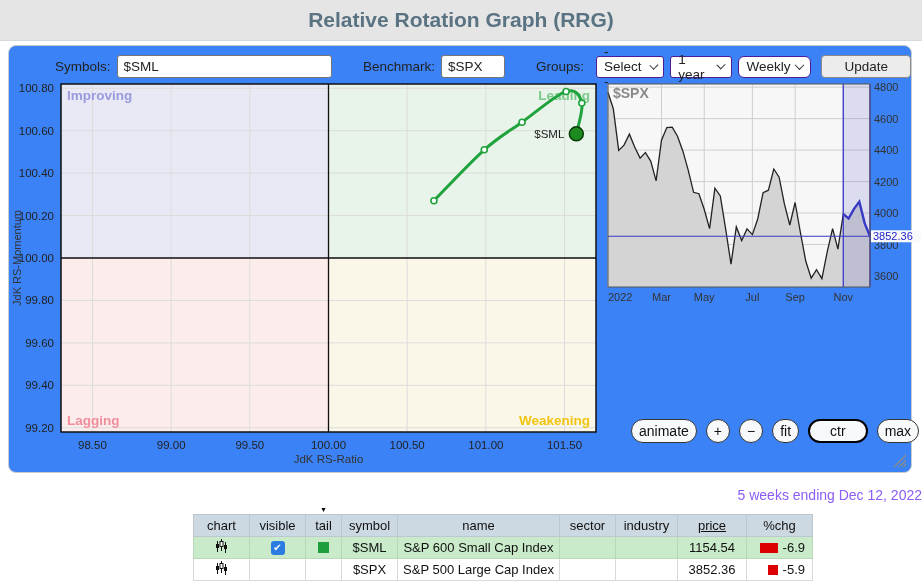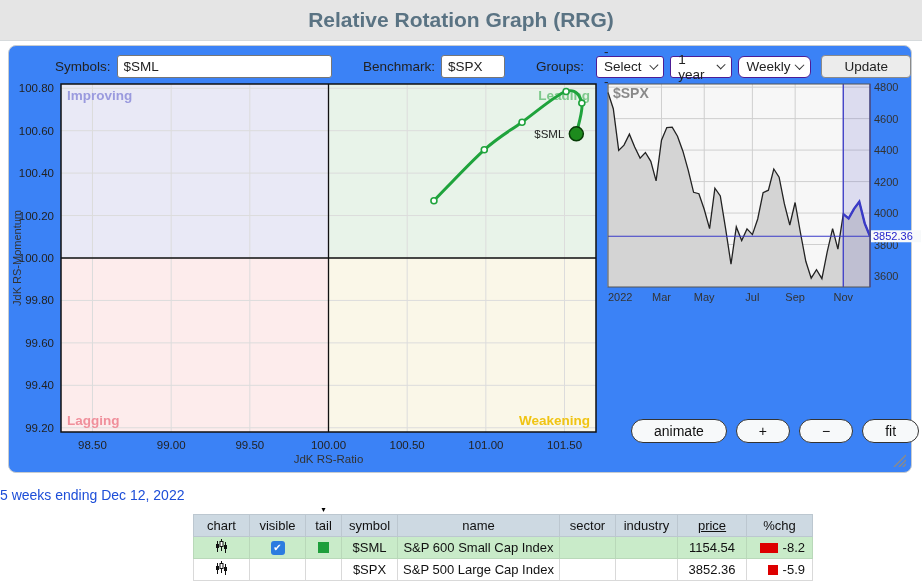--- a/index.html
+++ b/index.html
@@ -30,24 +30,24 @@
   #rrg-svg{position:absolute;left:0;top:33px;}
   #spx-svg{position:absolute;left:592px;top:33px;}
   .tail-row{position:absolute;left:597px;top:340px;display:flex;align-items:center;font-size:13.5px;}
   .slider{position:relative;width:150px;height:16px;margin:0 9px 0 10px;}
   .slider .track{position:absolute;left:0;right:0;top:6px;height:3px;border-radius:2px;
                  background:#9a9a9a;border-bottom:1px solid #f2f2f2;box-shadow:0 1px 0 #ddd;}
   .slider .thumb{position:absolute;left:15%;top:0;width:14px;height:14px;border-radius:50%;
                  background:#fdfdfd;border:1.5px solid #555;box-sizing:border-box;}
   .btn-row{position:absolute;left:622px;top:373px;display:flex;gap:9px;align-items:center;}
   .pill{border:1.5px solid #333;border-radius:13px;background:#f7f9fa;color:#111;
-        font-size:14px;font-family:inherit;padding:3px 22px;line-height:16px;}
+        font-size:14px;font-family:inherit;padding:3px 7px;line-height:16px;}
   .pill.active{border:2.5px solid #000;padding:2px 20px;}
   .resize{position:absolute;right:5px;bottom:5px;}
-  .caption{position:absolute;left:0;top:487px;width:100%;text-align:left;font-size:14px;color:#1d4ed8;}
+  .caption{position:absolute;left:0;top:487px;width:100%;text-align:right;font-size:14px;color:#8b5cf6;}
   table.sym{position:absolute;left:193px;top:514px;border-collapse:collapse;font-size:13px;color:#111;}
   table.sym th{background:#cdd9e2;font-weight:normal;height:21px;border:1px solid #bcc7d0;
                padding:0 4px;position:relative;overflow:visible;}
   table.sym td{height:21px;border:1px solid #d9d9d9;padding:0 4px;background:#fff;text-align:center;}
   table.sym tr.hl td{background:#c9ebc9;border-color:#b9d8b9;}
   .sort{position:absolute;top:-10px;left:50%;transform:translateX(-50%);font-size:8px;color:#000;}
   td.c-sym,td.c-price{text-align:right;padding-right:7px;}
   td.c-name{text-align:left;padding-left:6px;}
   .cb{width:14px;height:14px;background:#2b7ce0;border-radius:3px;margin:0 auto;display:flex;
       align-items:center;justify-content:center;color:#fff;font-size:10px;line-height:10px;}
@@ -250,21 +250,21 @@
             <div class="swatch" style="background: rgb(30, 158, 60);"></div>
           </td>
           <td class="c-sym">$SML</td>
           <td class="c-name">S&amp;P 600 Small Cap Index</td>
           <td></td>
           <td></td>
           <td class="c-price">1154.54</td>
           <td>
             <div class="pctcell">
               <div class="pctbar" style="background: rgb(221, 0, 0); width: 18px;"></div>
-              <span>-8.2</span>
+              <span>-6.9</span>
             </div>
           </td>
         </tr>
         <tr>
           <td><svg width="13" height="14" viewBox="0 0 13 14">
               <g stroke="#111" stroke-width="1">
                 <line x1="2.5" y1="2" x2="2.5" y2="13"></line>
                 <line x1="6.5" y1="0" x2="6.5" y2="12"></line>
                 <line x1="10.5" y1="3" x2="10.5" y2="14"></line>
               </g>

